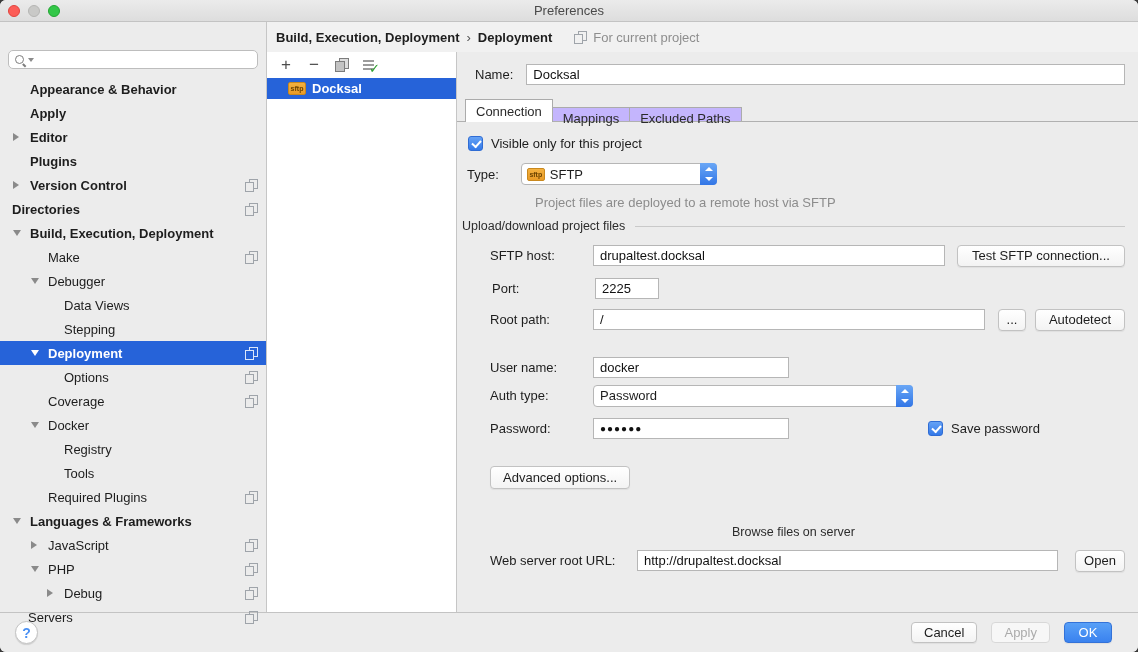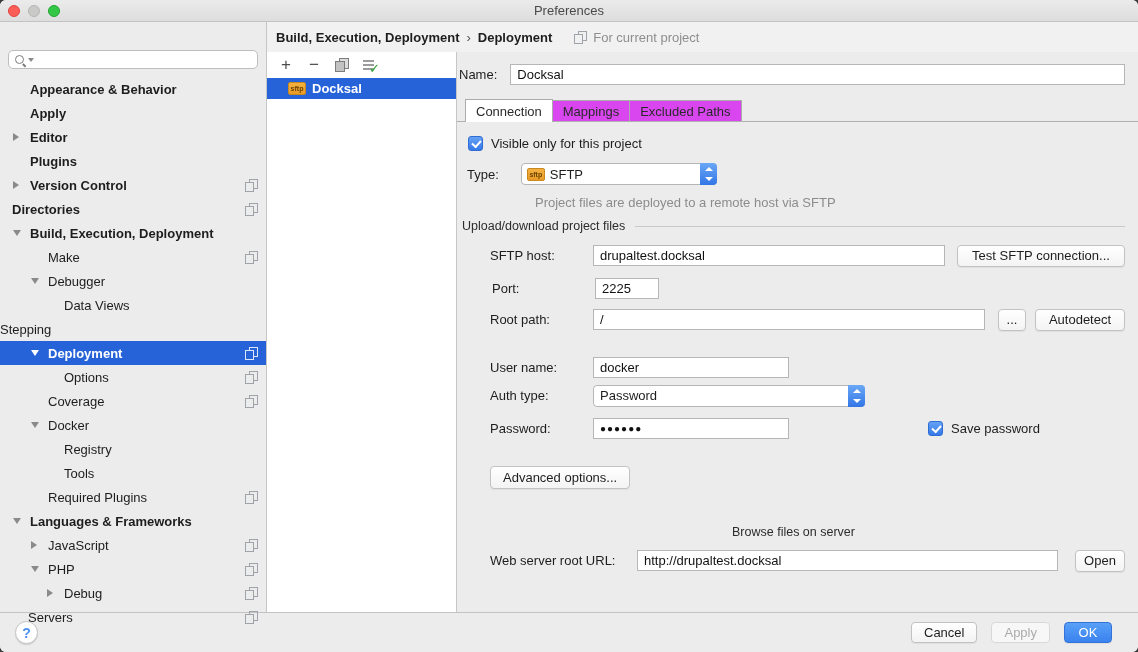--- a/index.html
+++ b/index.html
@@ -82,21 +82,21 @@
   .select{height:22px;background:#fff;border:1px solid #b6b6b6;border-radius:4px;display:flex;align-items:center;padding-left:5px;position:relative;}
   .select .sel-label{flex:1;padding-left:5px;}
   .stepper{width:17px;height:22px;margin:-1px -1px -1px 0;border-radius:0 4px 4px 0;background:linear-gradient(#6aa7f6,#3276e6);position:relative;flex:none;}
   .stepper::before{content:'';position:absolute;left:5px;top:4px;border-left:4px solid transparent;border-right:4px solid transparent;border-bottom:4px solid #fff;}
   .stepper::after{content:'';position:absolute;left:5px;bottom:4px;border-left:4px solid transparent;border-right:4px solid transparent;border-top:4px solid #fff;}
   .checkbox{width:15px;height:15px;border-radius:3px;background:linear-gradient(#65a2f5,var(--checkbox,#3479e8));border:1px solid #2f6cd4;position:relative;display:inline-block;flex:none;}
   .checkbox::after{content:'';position:absolute;left:3px;top:3px;width:7px;height:4px;border-left:2px solid #fff;border-bottom:2px solid #fff;transform:rotate(-48deg);}
   .cb-label{margin-left:8px;}
   
   .tabstrip{position:absolute;left:0;right:0;display:flex;align-items:flex-end;padding-left:8px;border-bottom:1px solid #b0b0b0;height:24px;}
-  .tab{height:21px;line-height:21px;padding:0 10px;background:#d946ef;border:1px solid #ababab;border-bottom:none;margin-right:-1px;color:#2a2a2a;}
+  .tab{height:14px;line-height:21px;padding:0 10px;background:#c4b5fd;border:1px solid #ababab;border-bottom:none;margin-right:-1px;color:#2a2a2a;}
   .tab.active{background:#fff;height:23px;line-height:23px;margin-bottom:-1px;position:relative;z-index:2;}
   
   .footer{height:40px;background:#ececec;border-top:1px solid #c3c3c3;display:flex;align-items:center;padding:0 26px 0 15px;}
   .help-btn{width:23px;height:23px;border-radius:50%;background:#fff;border:1px solid #c4c4c4;box-shadow:0 1px 1px rgba(0,0,0,.12);
      color:#4a90f4;font-weight:bold;font-size:14px;display:flex;align-items:center;justify-content:center;}
   .footer .spacer{flex:1;}
   .footer .btn{margin-left:14px;min-width:48px;height:21px;}
 </style>
 </head>
 <body>
@@ -151,21 +151,21 @@
             <span class="share-icon"></span>
           </div>
           <div class="tree-row">
             <span class="tri down" style="left: 31px;"></span>
             <span class="tree-label" style="padding-left: 48px;">Debugger</span>
           </div>
           <div class="tree-row">
             <span class="tree-label" style="padding-left: 64px;">Data Views</span>
           </div>
           <div class="tree-row">
-            <span class="tree-label" style="">Stepping</span>
+            <span class="tree-label" style="padding-left: 64px;">Stepping</span>
           </div>
           <div class="tree-row selected bold">
             <span class="tri down" style="left: 31px;"></span>
             <span class="tree-label" style="padding-left: 48px;">Deployment</span>
             <span class="share-icon"></span>
           </div>
           <div class="tree-row">
             <span class="tree-label" style="padding-left: 64px;">Options</span>
             <span class="share-icon"></span>
           </div>
@@ -235,21 +235,21 @@
           <div id="serverList">
               <div class="server-row selected">
                 <span class="sftp-icon">sftp</span>
                 <span>Docksal</span>
               </div>
             </div>
         </div>
 
         <div class="form-panel">
 
-          <div class="frow" style="top:12px;left:2px;right:13px;">
+          <div class="frow" style="top:12px;left:18px;right:13px;">
             <span class="flabel">Name:</span>
             <input class="text" style="margin-left: 13px; flex: 1 1 0%;" value="Docksal">
           </div>
 
           <div class="tabstrip" style="top:46px;" id="tabstrip">
               <div class="tab active">Connection</div>
               <div class="tab">Mappings</div>
               <div class="tab">Excluded Paths</div>
             </div>
 
@@ -292,21 +292,21 @@
             <button class="btn" style="position:absolute;left:545px;width:90px;">Autodetect</button>
           </div>
 
           <div class="frow" style="top:308px;left:33px;">
             <span class="flabel">User name:</span>
             <input class="text" style="position: absolute; left: 103px; width: 196px;" value="docker">
           </div>
 
           <div class="frow" style="top:336px;left:33px;">
             <span class="flabel">Auth type:</span>
-            <div class="select" style="position:absolute;left:103px;width:272px;">
+            <div class="select" style="position:absolute;left:103px;width:320px;">
               <span class="sel-label" style="padding-left:1px;">Password</span>
               <span class="stepper"></span>
             </div>
           </div>
 
           <div class="frow" style="top:369px;left:33px;right:13px;">
             <span class="flabel">Password:</span>
             <input class="text" style="position: absolute; left: 103px; width: 196px; font-size: 10px; letter-spacing: 1px;" value="●●●●●●">
             <span style="position:absolute;left:438px;display:flex;align-items:center;">
               <span class="checkbox"></span>

